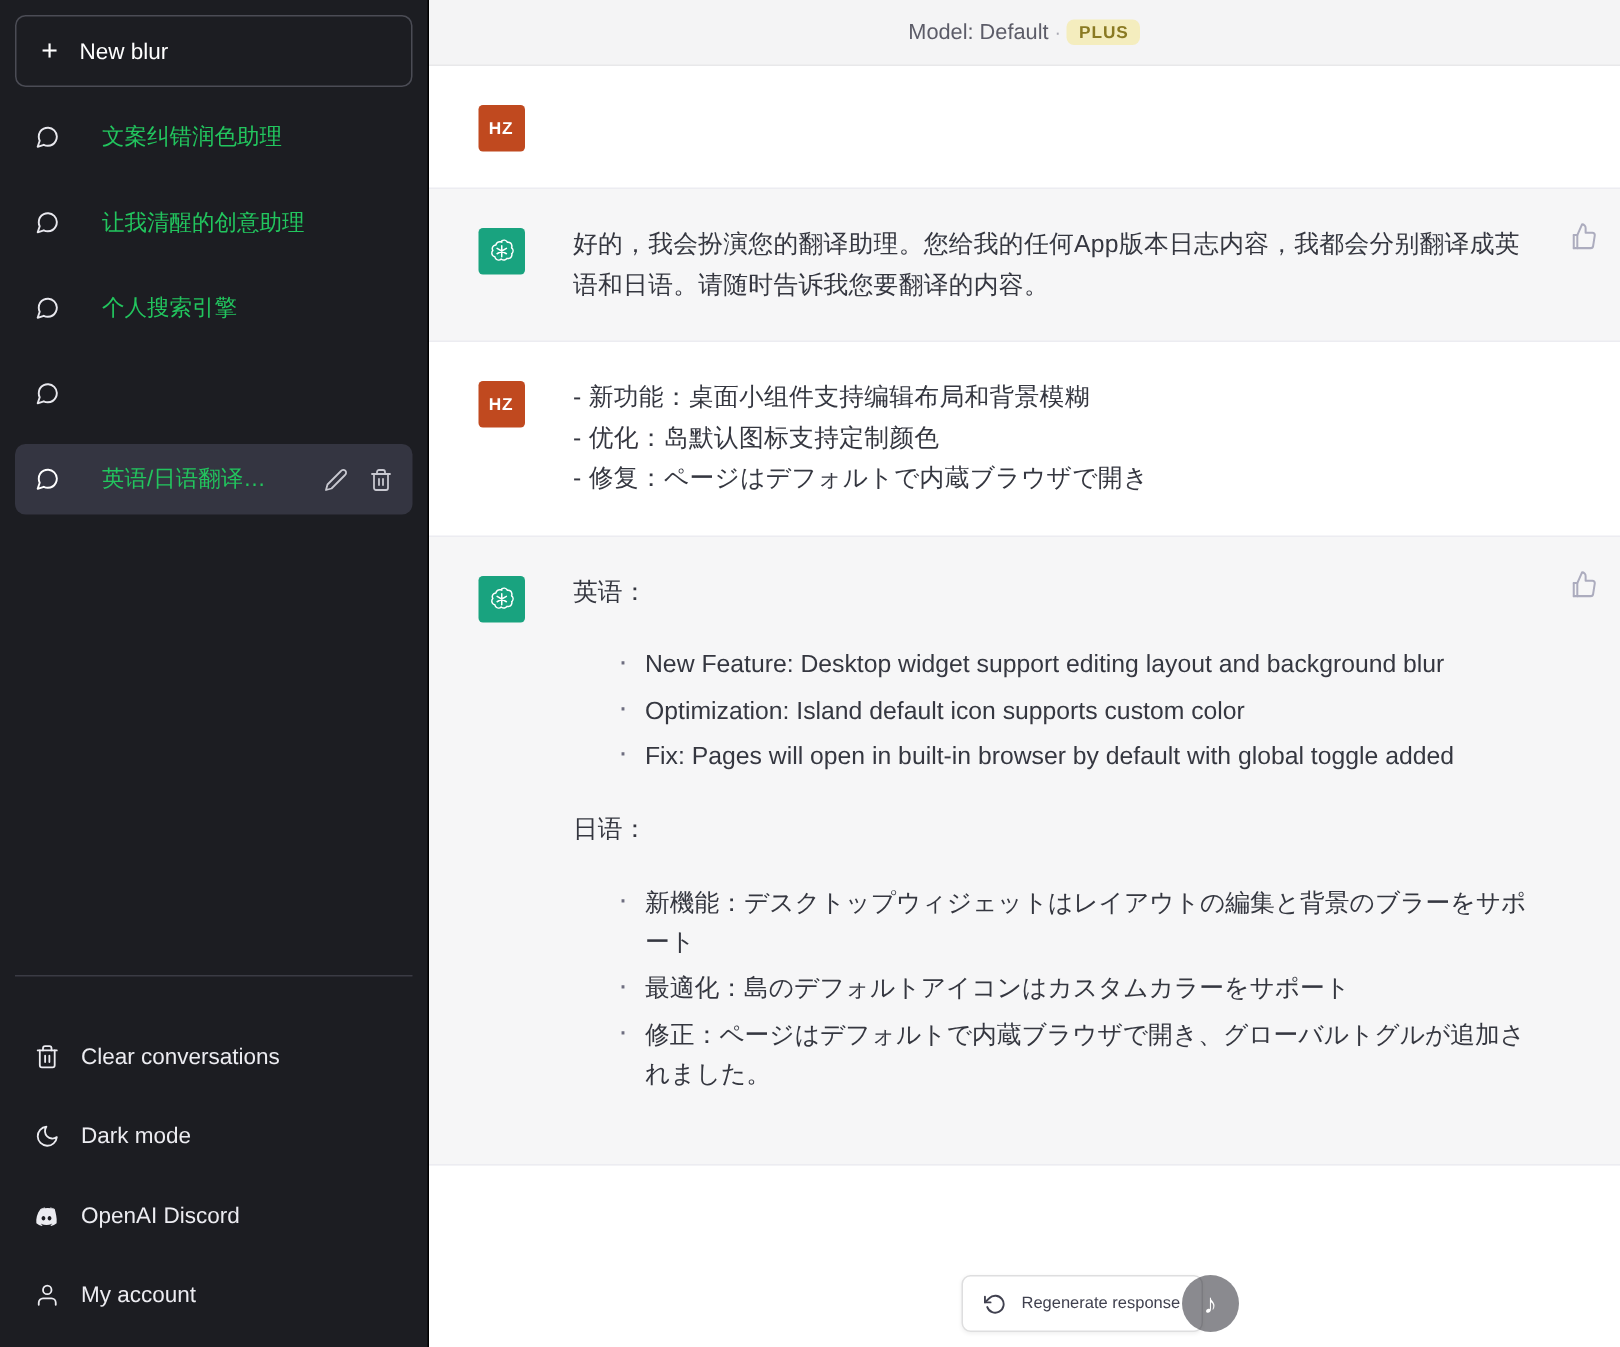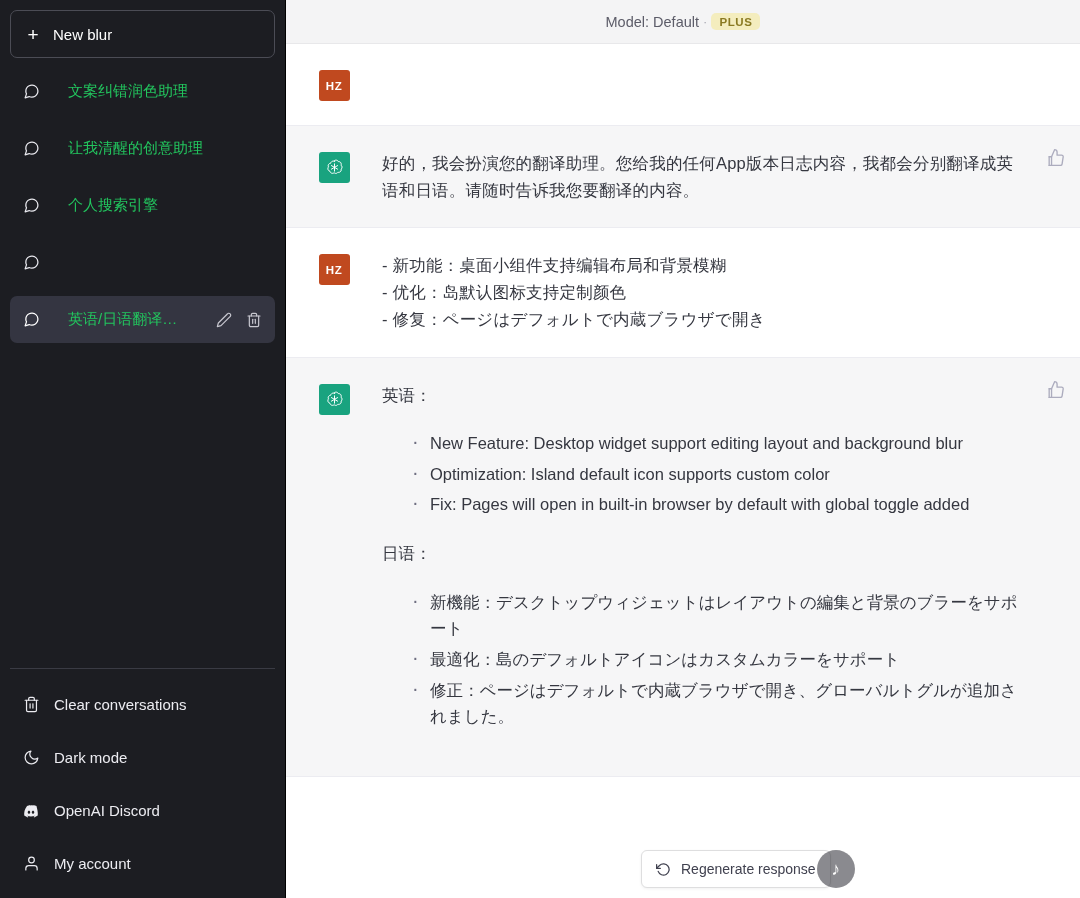--- a/index.html
+++ b/index.html
@@ -49,21 +49,21 @@
     cursor: pointer;
     position: relative;
     white-space: nowrap;
   }
   .convo.selected { background: #343541; }
   .convo .label { flex: 1 1 auto; overflow: hidden; text-overflow: ellipsis; }
   .convo-actions { display: flex; gap: 12px; align-items: center; }
 
   .sidebar-footer {
     border-top: 1px solid #3a3b44;
-    padding-top: 9px;
+    padding-top: 27px;
     margin: 0 2px;
   }
   .foot-item {
     display: flex; align-items: center; gap: 14px;
     height: 53px;
     padding: 0 12px;
     border-radius: 7px;
     font-size: 15px;
     color: #ececf1;
     cursor: pointer;
@@ -171,21 +171,21 @@
     display: flex; align-items: center;
     padding-left: 355px;
     pointer-events: none;
   }
   .regen {
     display: inline-flex; align-items: center; gap: 9px;
     background: #ffffff;
     border: 1px solid #dededf;
     border-radius: 6px;
     padding: 9px 14px 9px 12px;
-    font-size: 14px;
+    font-size: 11px;
     color: #40414f;
     box-shadow: 0 1px 3px rgba(0,0,0,0.06);
     cursor: pointer;
     pointer-events: auto;
     white-space: nowrap;
   }
   .watermark {
     display: flex; align-items: center; gap: 12px;
     margin-left: -14px;
     opacity: 0.55;

